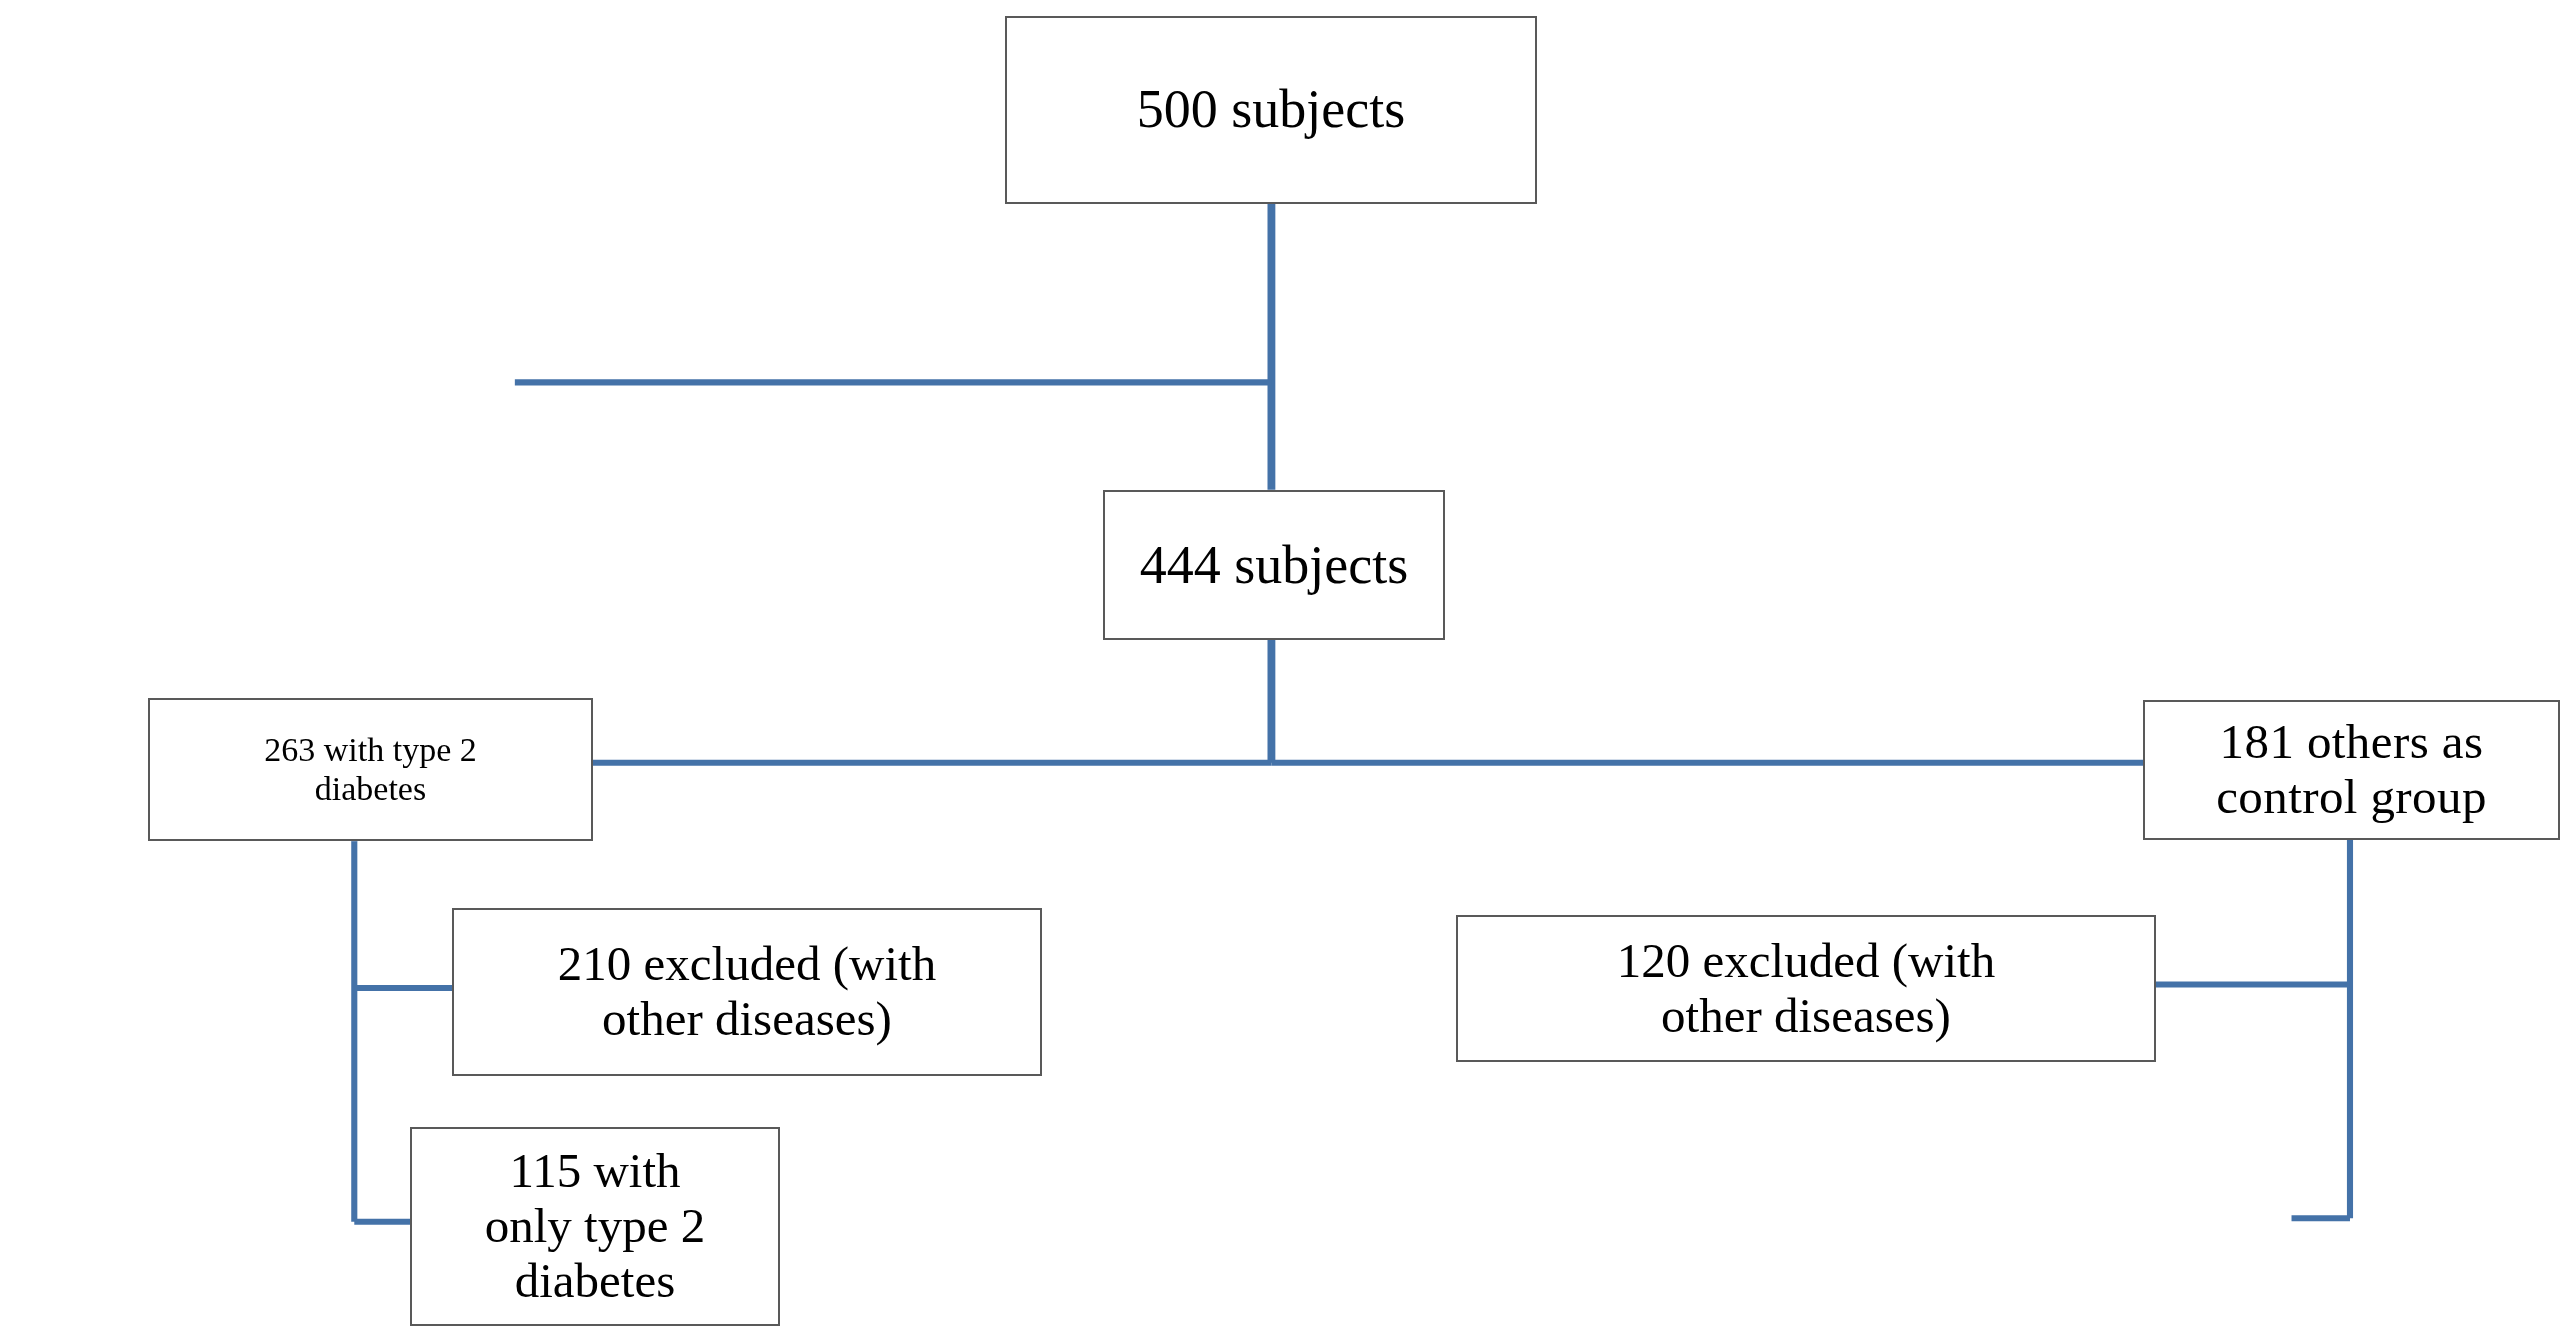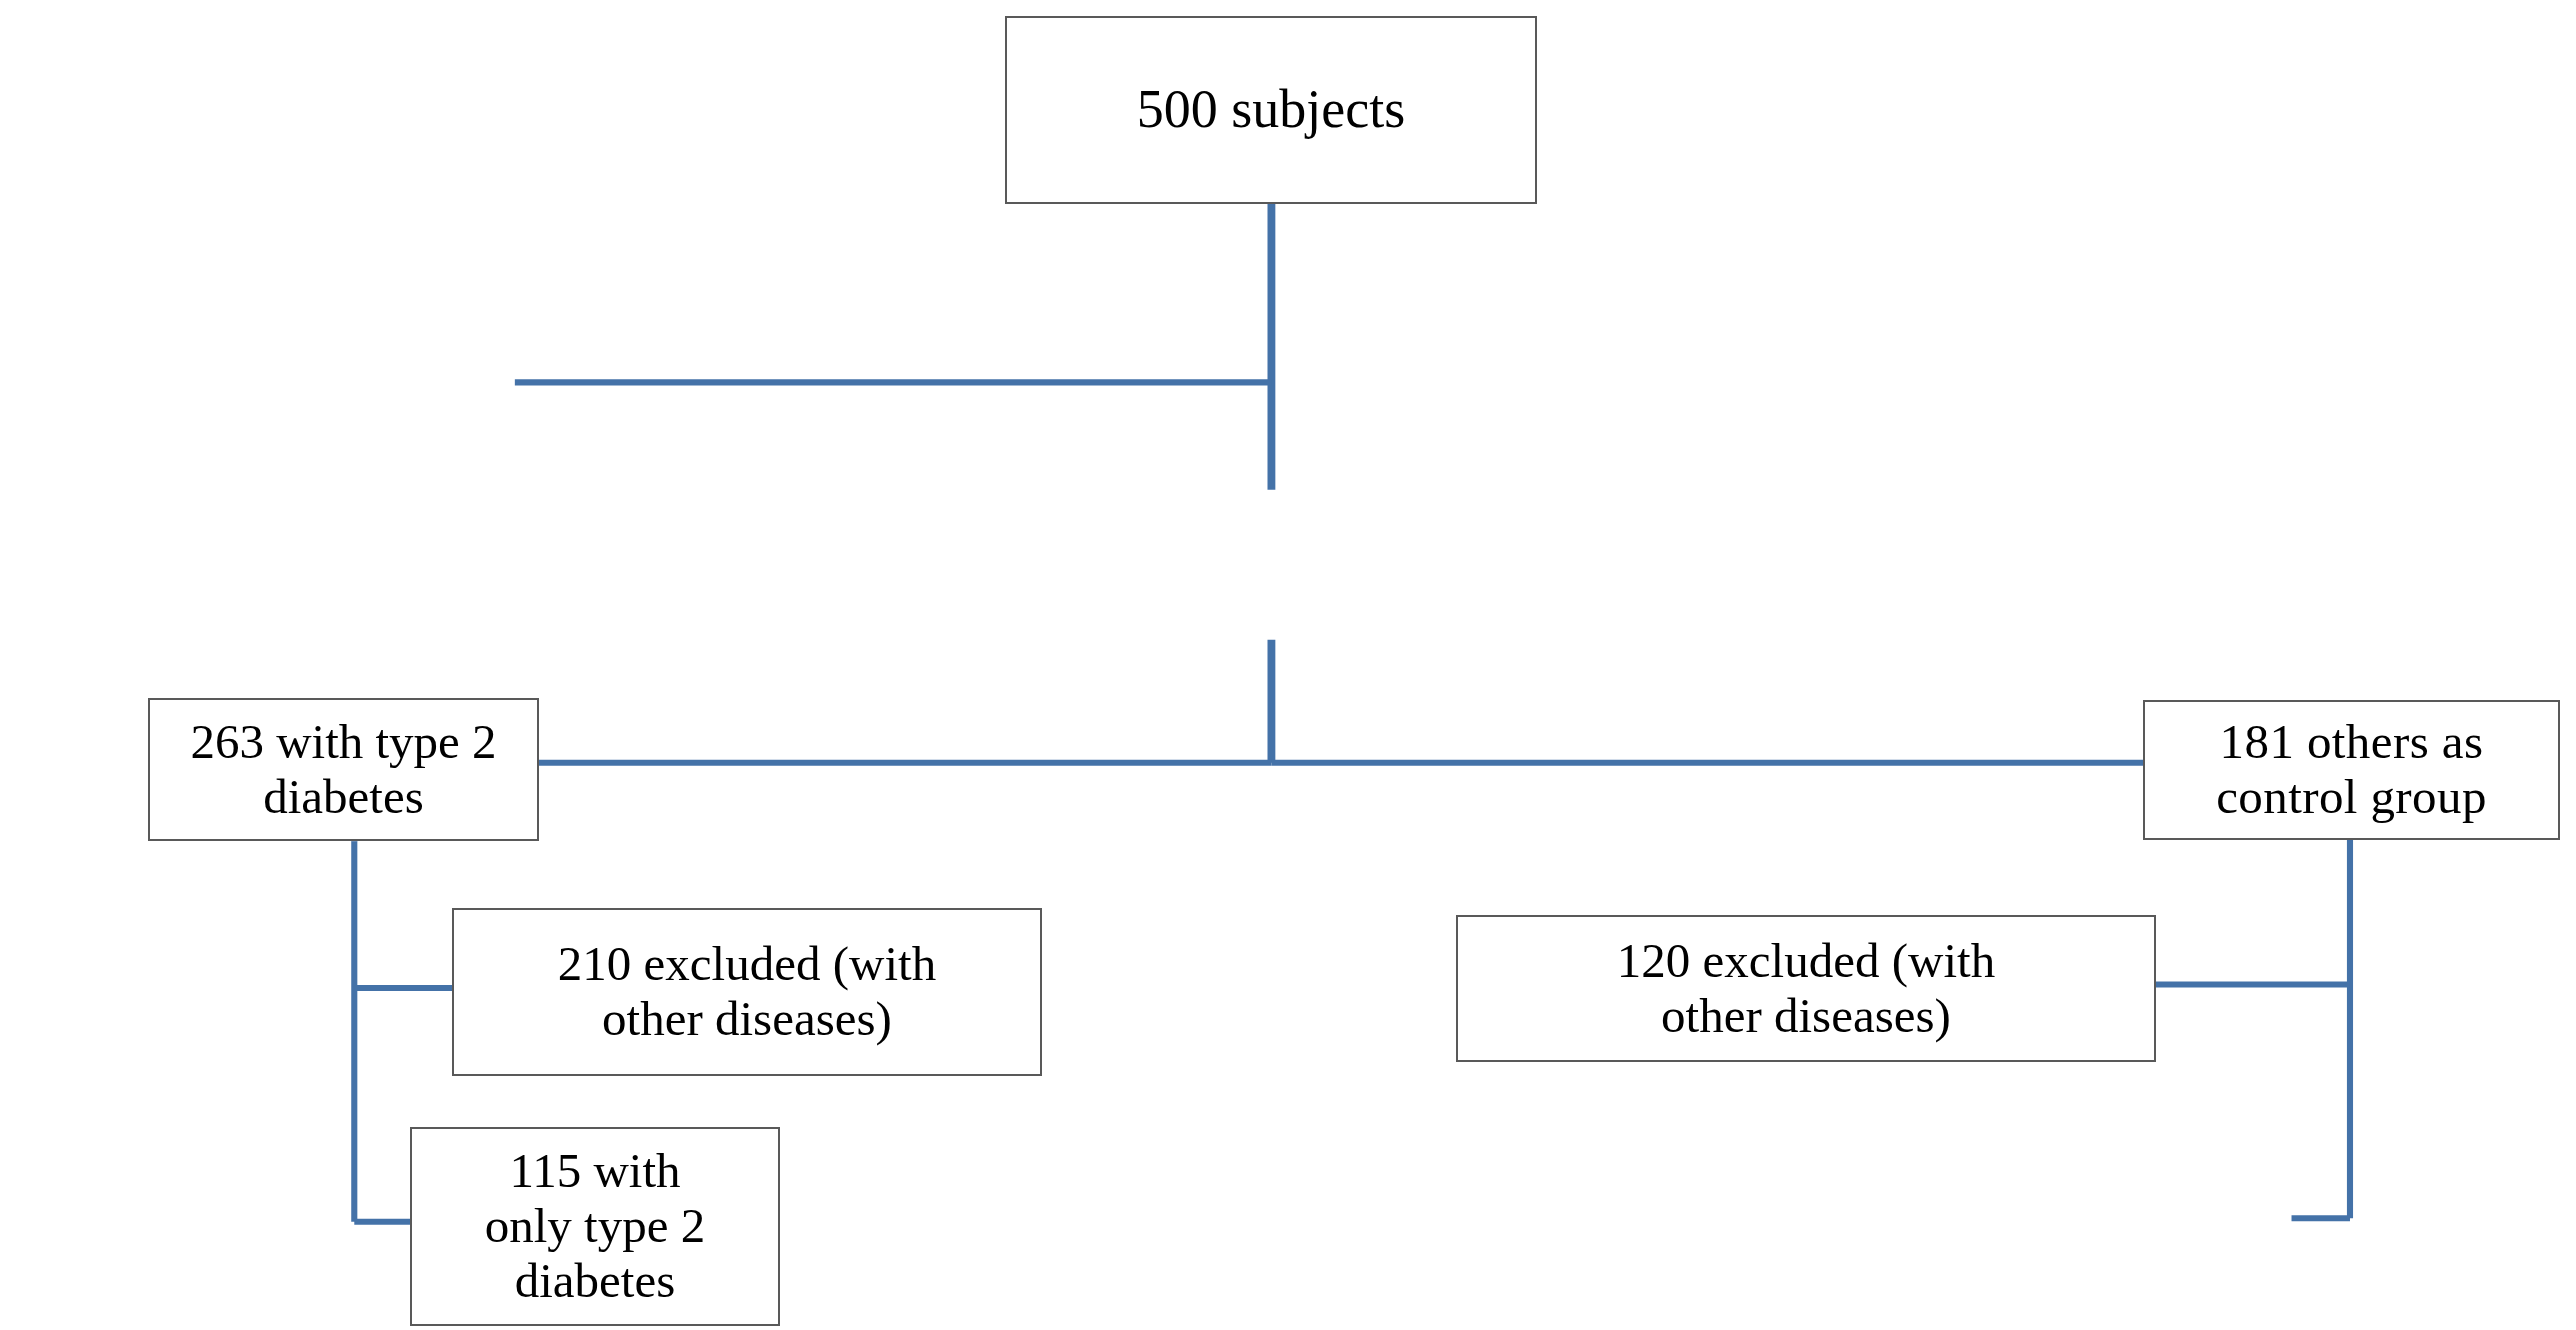--- a/index.html
+++ b/index.html
@@ -47,21 +47,21 @@
   }
   .node.screening {
     border: 2.6px solid #8196b8;
   }
 
   
   #node-500      { left: 1005px; top:   15.7px; width: 532px;  height: 188px;  font-size: 54px; }
   #node-excluded56 { left: 19px;  top:  295px; width: 496px;  height: 175px;  font-size: 49px; }
   #node-screening  { left: 606px; top:  297px; width: 534px;  height:  86px;  font-size: 49px; }
   #node-444      { left: 1103px; top:  490px; width: 342px;  height: 150px;  font-size: 54px; }
-  #node-263      { left:  148px; top:  698px; width: 391px;  height: 143px;  font-size: 49px; }
+  #node-263      { left:  148px; top:  698px; width: 445px;  height: 143px;  font-size: 34px; }
   #node-181      { left: 2143px; top:  700px; width: 417px;  height: 140px;  font-size: 49px; }
   #node-148      { left:  452px; top: 908px; width: 590px;  height: 168px;  font-size: 49px; }
   #node-120      { left: 1456px; top: 915px; width: 700px;  height: 147px;  font-size: 49px; }
   #node-115      { left:  410px; top: 1127px; width: 370px;  height: 199px;  font-size: 49px; }
   #node-61       { left: 1951px; top: 1124px; width: 340px;  height: 199px;  font-size: 49px; }
 
   
   #node-444 .node-label { white-space: nowrap; padding: 0; }
   #node-181 .node-label { letter-spacing: 0.4px; }
 </style>
@@ -95,20 +95,23 @@
       <line x1="2626" y1="1396" x2="2693" y2="1396" stroke-width="7"></line>
     </g>
   </svg>
 
   <div class="node" id="node-500">
     <span class="node-label">500 subjects</span>
   </div>
 
 
 
+  <div class="node" id="node-444">
+    <span class="node-label">444 subjects</span>
+  </div>
 
   <div class="node" id="node-263">
     <span class="node-label">263 with type 2
 diabetes</span>
   </div>
 
   <div class="node" id="node-181">
     <span class="node-label">181 others as
 control group</span>
   </div>

